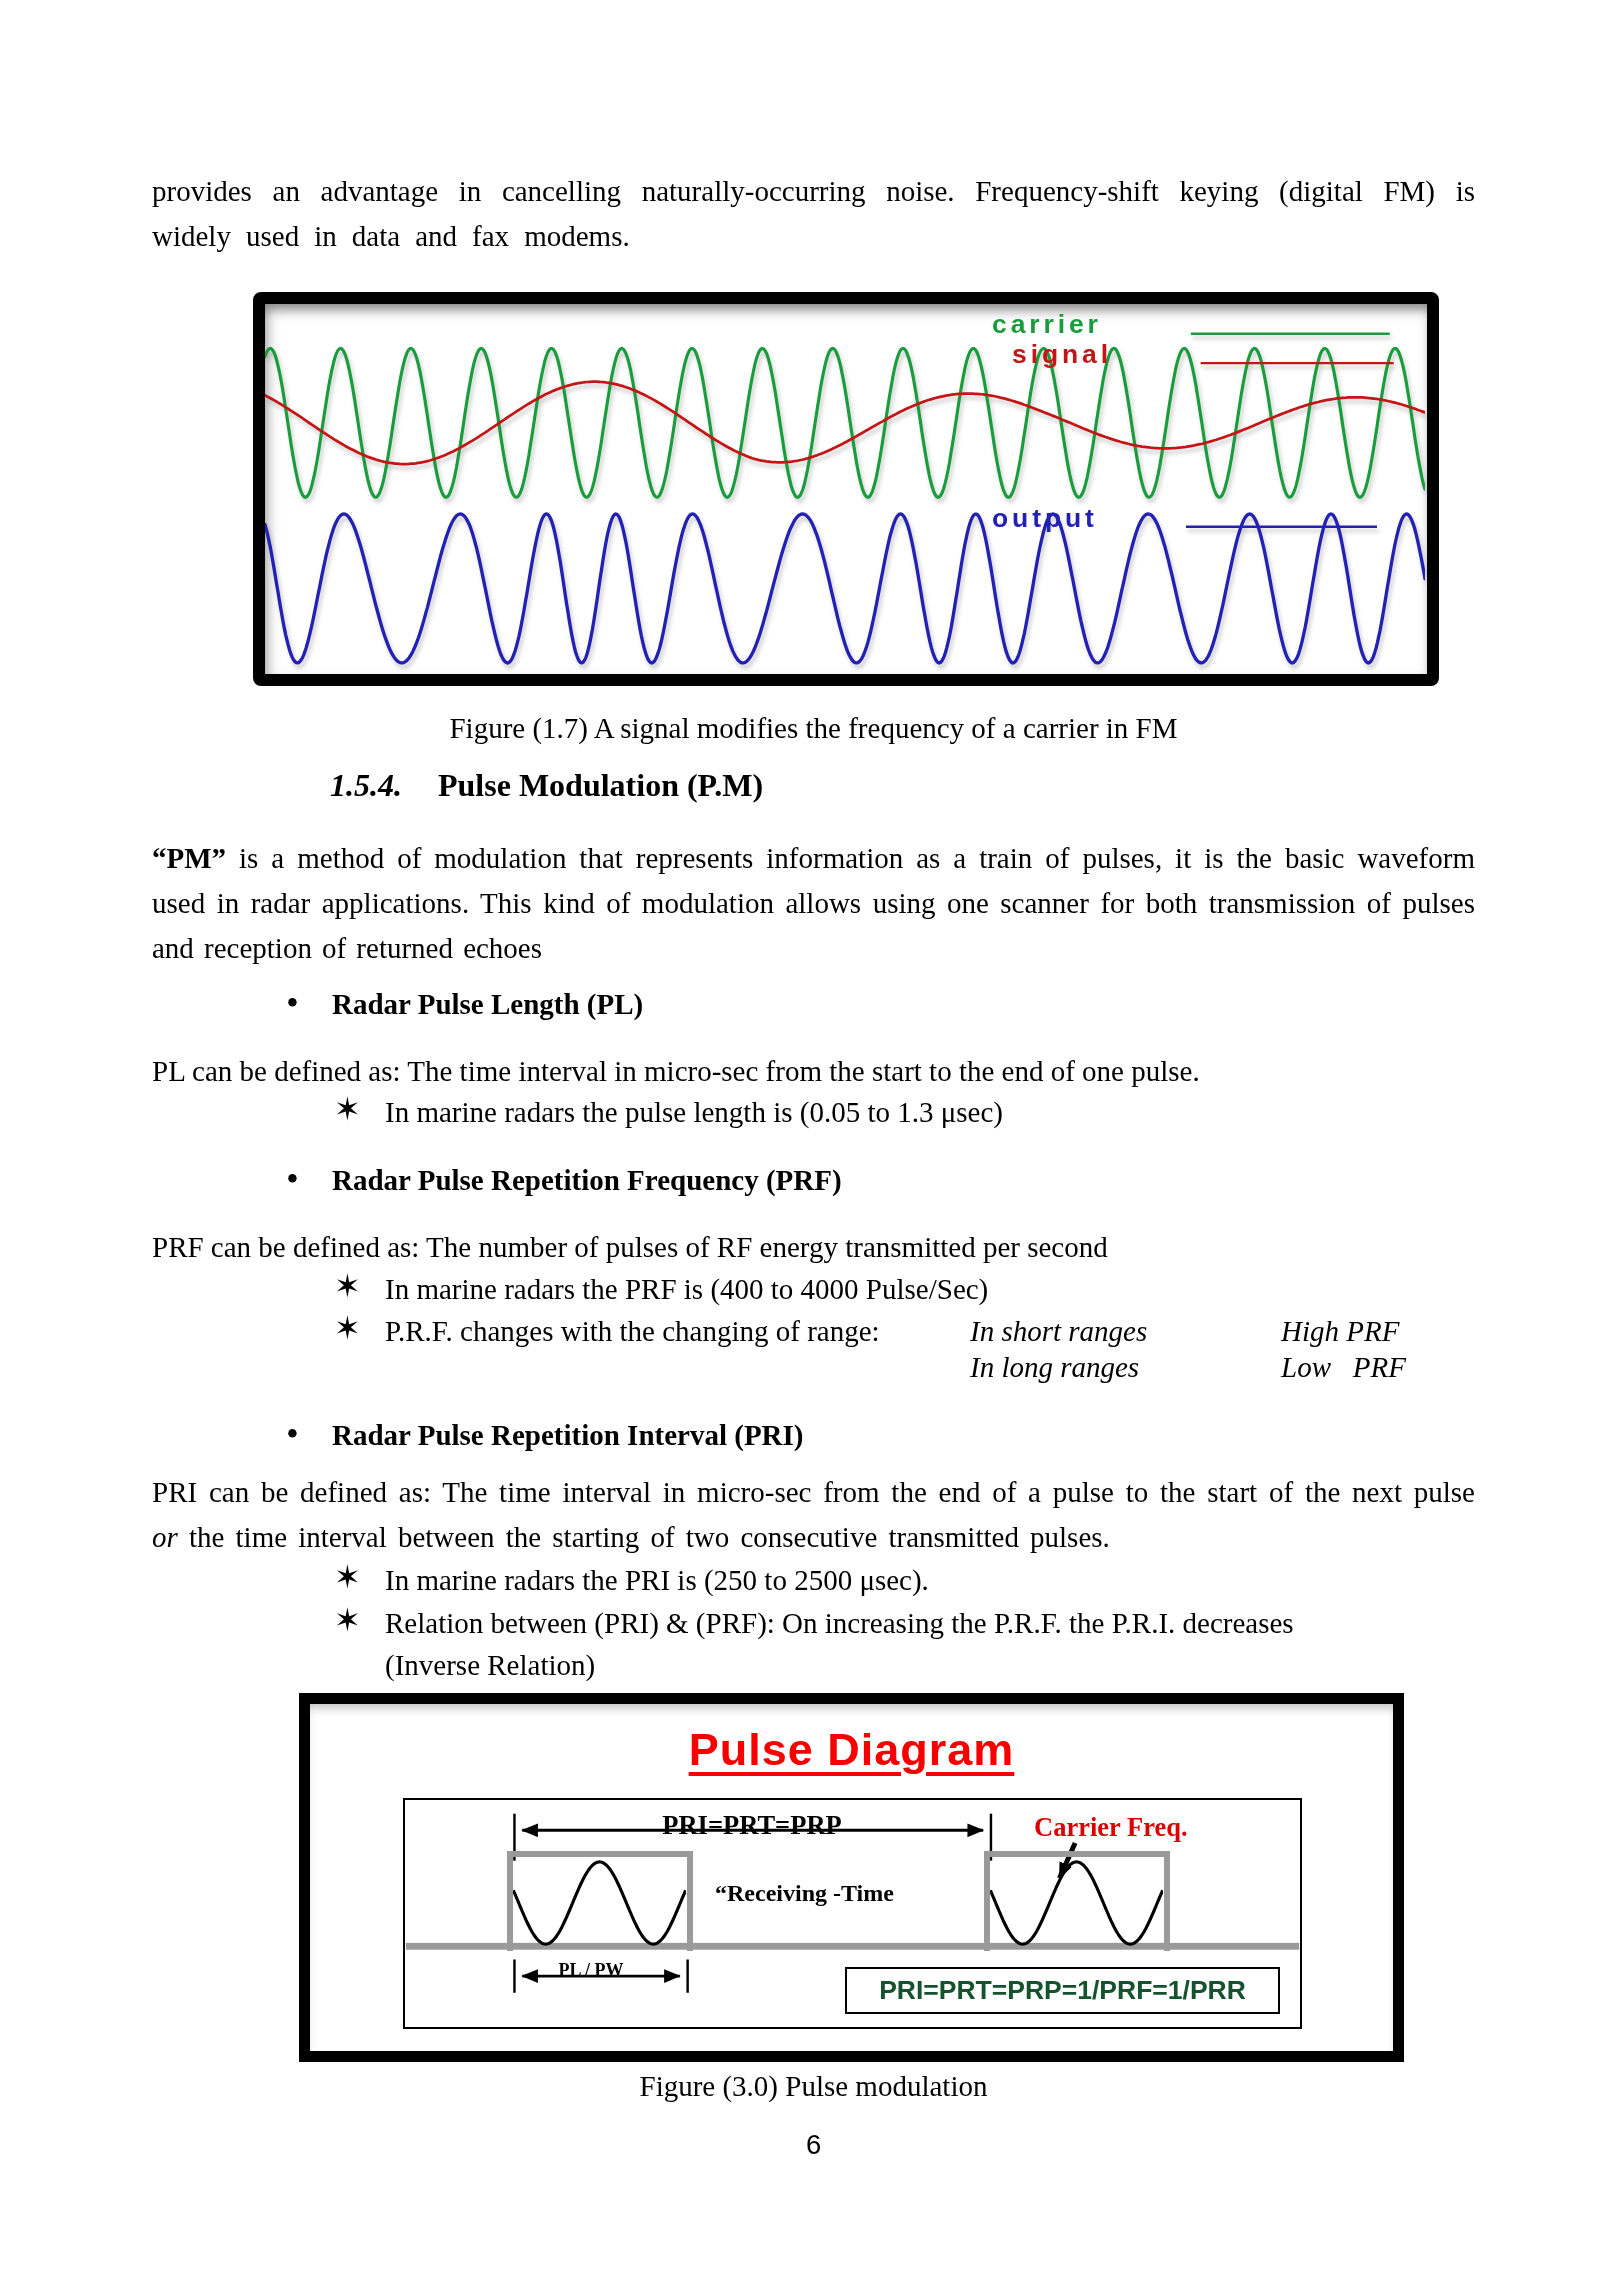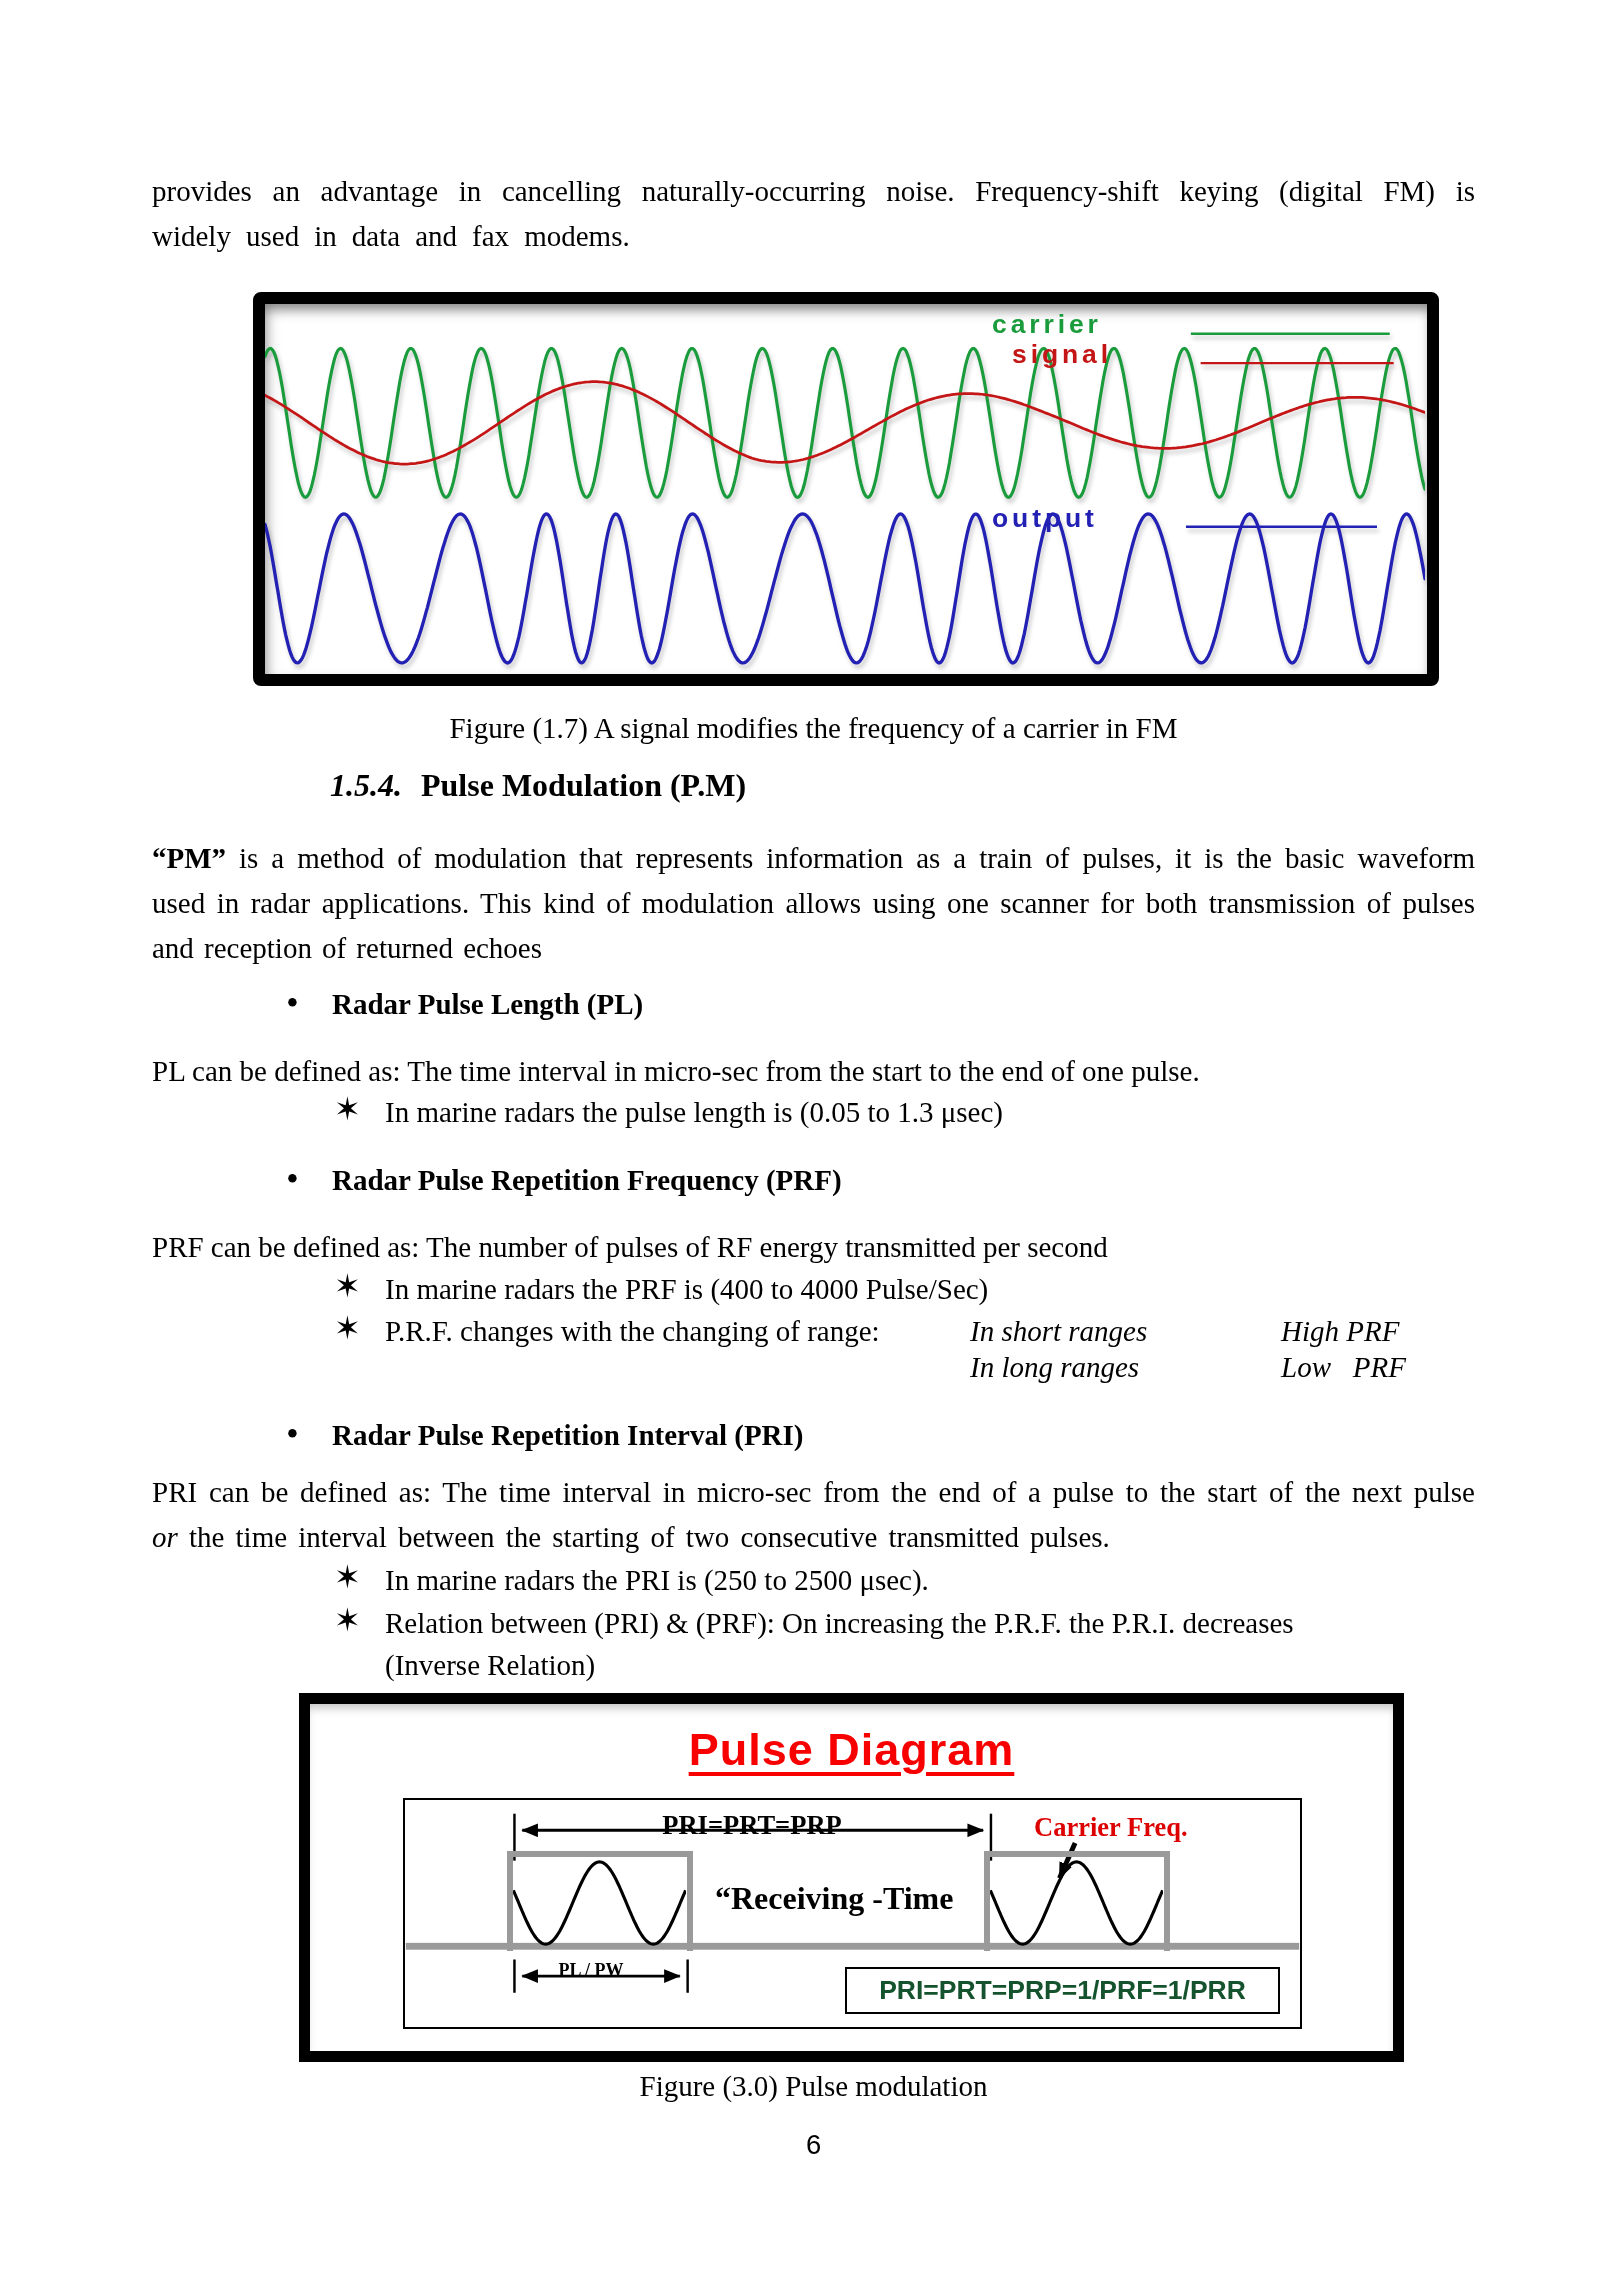--- a/index.html
+++ b/index.html
@@ -8,21 +8,21 @@
   .abs{position:absolute;}
   .para{font-size:29px;line-height:45px;text-align:justify;width:1323px;}
   .single{font-size:29px;line-height:45px;width:1323px;}
   .cap{font-size:29px;width:1323px;text-align:center;}
   .bold{font-weight:bold;}
   .it{font-style:italic;}
   .pre{white-space:pre;}
 
   
   .heading{font-size:32px;font-weight:bold;}
-  .heading .hnum{font-style:italic;margin-right:19px;}
+  .heading .hnum{font-style:italic;margin-right:36px;}
 
   
   .bullet-item{left:152px;width:1323px;font-size:29px;font-weight:bold;padding-left:180px;box-sizing:border-box;}
   .bullet-item .bdot{position:absolute;left:135px;top:-2.9px;font-size:31px;}
   .star-item{left:152px;width:1323px;font-size:29px;line-height:45px;padding-left:233px;box-sizing:border-box;}
   .star-item .smark{position:absolute;left:182px;top:-2.9px;font-size:32px;}
 
   
   .fig-fm{left:253px;top:292px;width:1186px;height:394px;border:12.7px solid #000;border-radius:8px;
           box-sizing:border-box;background:#fff;
@@ -36,21 +36,21 @@
              box-shadow:inset 0 7.8px 9.8px -3.9px rgba(120,120,120,.45);}
   .pd-title{margin-top:19.6px;text-align:center;font-family:"Liberation Sans",sans-serif;font-weight:bold;
             font-size:45px;letter-spacing:1px;text-decoration:underline;text-decoration-thickness:3.9px;text-underline-offset:6.9px;}
   .pd-inner{position:absolute;left:93px;top:94px;width:895px;height:227px;border:2px solid #000;}
   .pd-inner > svg{position:absolute;left:0;top:0;}
   .pbox{position:absolute;top:51px;width:186px;height:100px;border:6.9px solid #9a9a9a;border-bottom:none;box-sizing:border-box;}
   .pbox svg{display:block;}
   .pd-label{position:absolute;font-family:Liberation Serif, serif;font-weight:bold;white-space:nowrap;}
   .pri-label{left:347px;top:9.8px;transform:translateX(-50%);font-size:26.5px;}
   .cf-label{left:629px;top:11.8px;font-size:26.5px;}
-  .recv-label{left:310px;top:80px;font-size:32px;}
+  .recv-label{left:310px;top:80px;font-size:24px;}
   .plpw-label{left:186px;top:160px;transform:translateX(-50%);font-size:18px;}
   .formula-box{position:absolute;left:440px;top:167px;width:431px;height:43px;border:2px solid #000;background:#fff;
                display:flex;align-items:center;justify-content:center;
                font-family:"Liberation Sans",sans-serif;font-weight:bold;font-size:26.5px;}
 
   .pagenum{left:152px;top:2129px;width:1323px;text-align:center;
            font-family:"Liberation Sans",sans-serif;font-size:27.4px;}
 </style>
 </head>
 <body>

